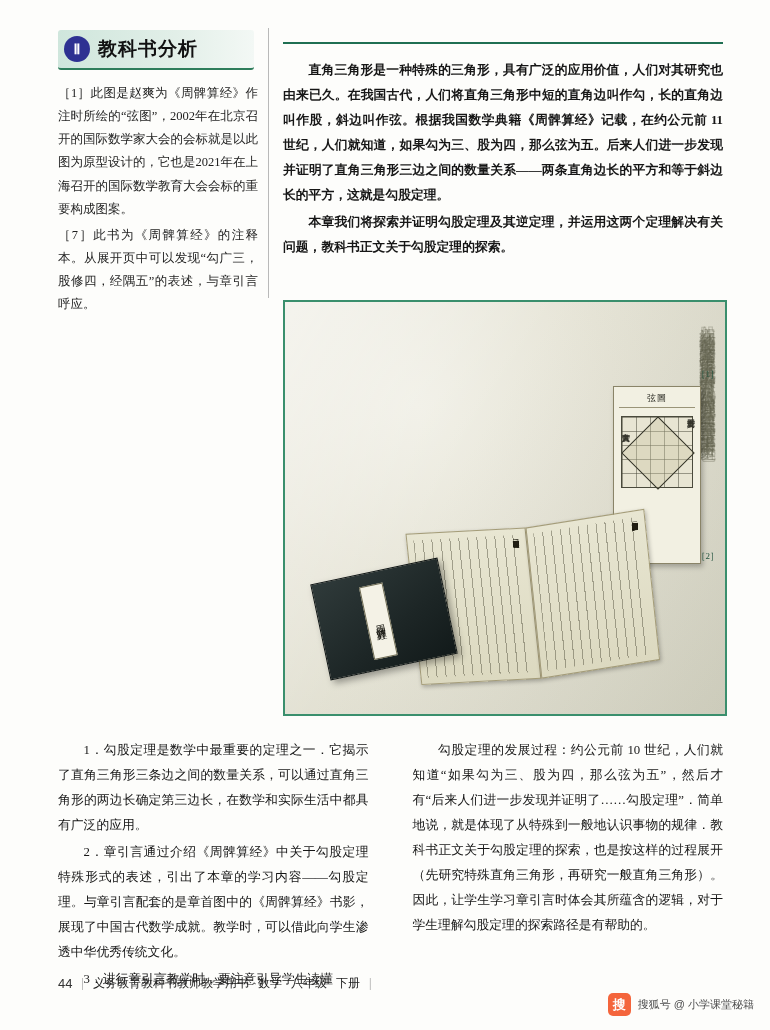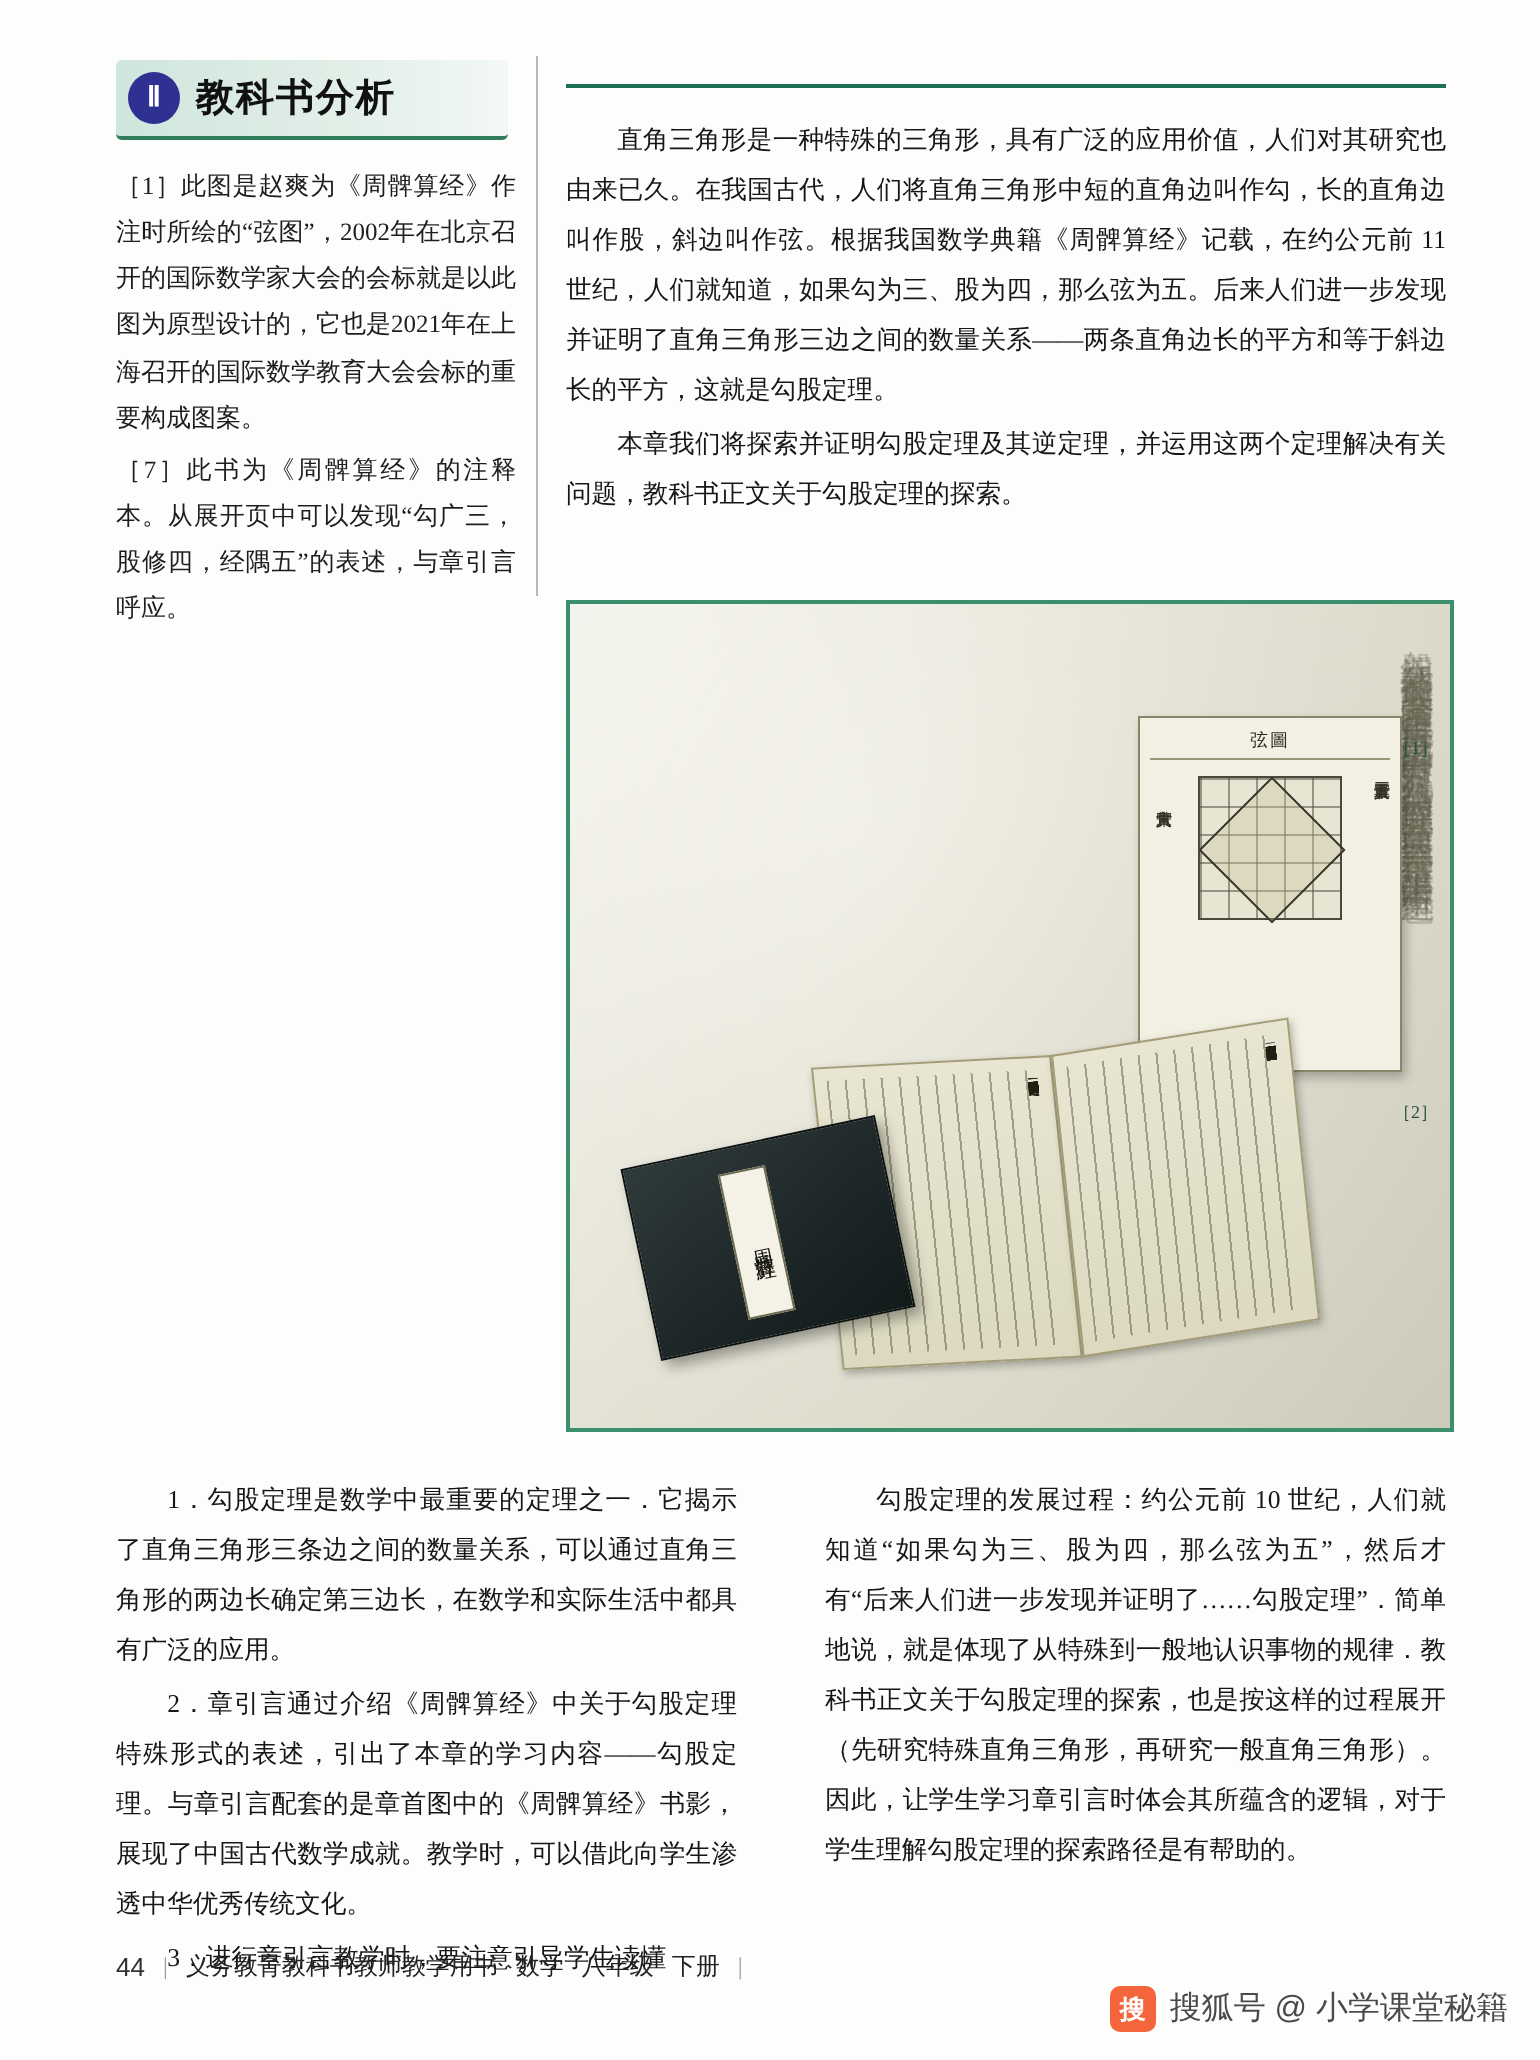--- a/index.html
+++ b/index.html
@@ -106,20 +106,21 @@
   .intro {
     margin-top: 14px;
     font-size: 12.8px;
     line-height: 1.95;
     text-align: justify;
     color: #161616;
   }
   .intro p {
     margin: 0 0 2px 0;
     text-indent: 2em;
+    font-weight: bold;
   }
 
   
   .illus {
     position: absolute;
     left: 283px;
     top: 300px;
     width: 440px;
     height: 412px;
     border: 2px solid #3a8f6d;
@@ -147,22 +148,22 @@
     position: absolute;
     inset: 0;
     background: linear-gradient(120deg, rgba(255,255,255,0.55) 0%, rgba(255,255,255,0.05) 40%, rgba(120,120,100,0.16) 100%);
     pointer-events: none;
   }
 
   
   .xiantu {
     position: absolute;
     right: 24px;
-    top: 56px;
-    width: 132px;
+    top: 84px;
+    width: 88px;
     height: 178px;
     background: #f2f0e2;
     border: 1px solid #8a8468;
     box-shadow: 2px 3px 5px rgba(0,0,0,0.25);
     padding: 5px;
     box-sizing: border-box;
   }
   .xiantu-label {
     text-align: center;
     font-size: 9px;
@@ -341,21 +342,21 @@
     background: #f4592c;
     color: #ffffff;
     font-size: 13px;
     font-weight: bold;
     display: flex;
     align-items: center;
     justify-content: center;
     font-family: "Liberation Sans", sans-serif;
   }
   .wm-text {
-    font-size: 16px;
+    font-size: 11px;
     color: #3b3b3b;
     font-family: "Liberation Sans", sans-serif;
   }
 </style>
 </head>
 <body>
 
 <div class="page">
 
   <div class="left-col">

